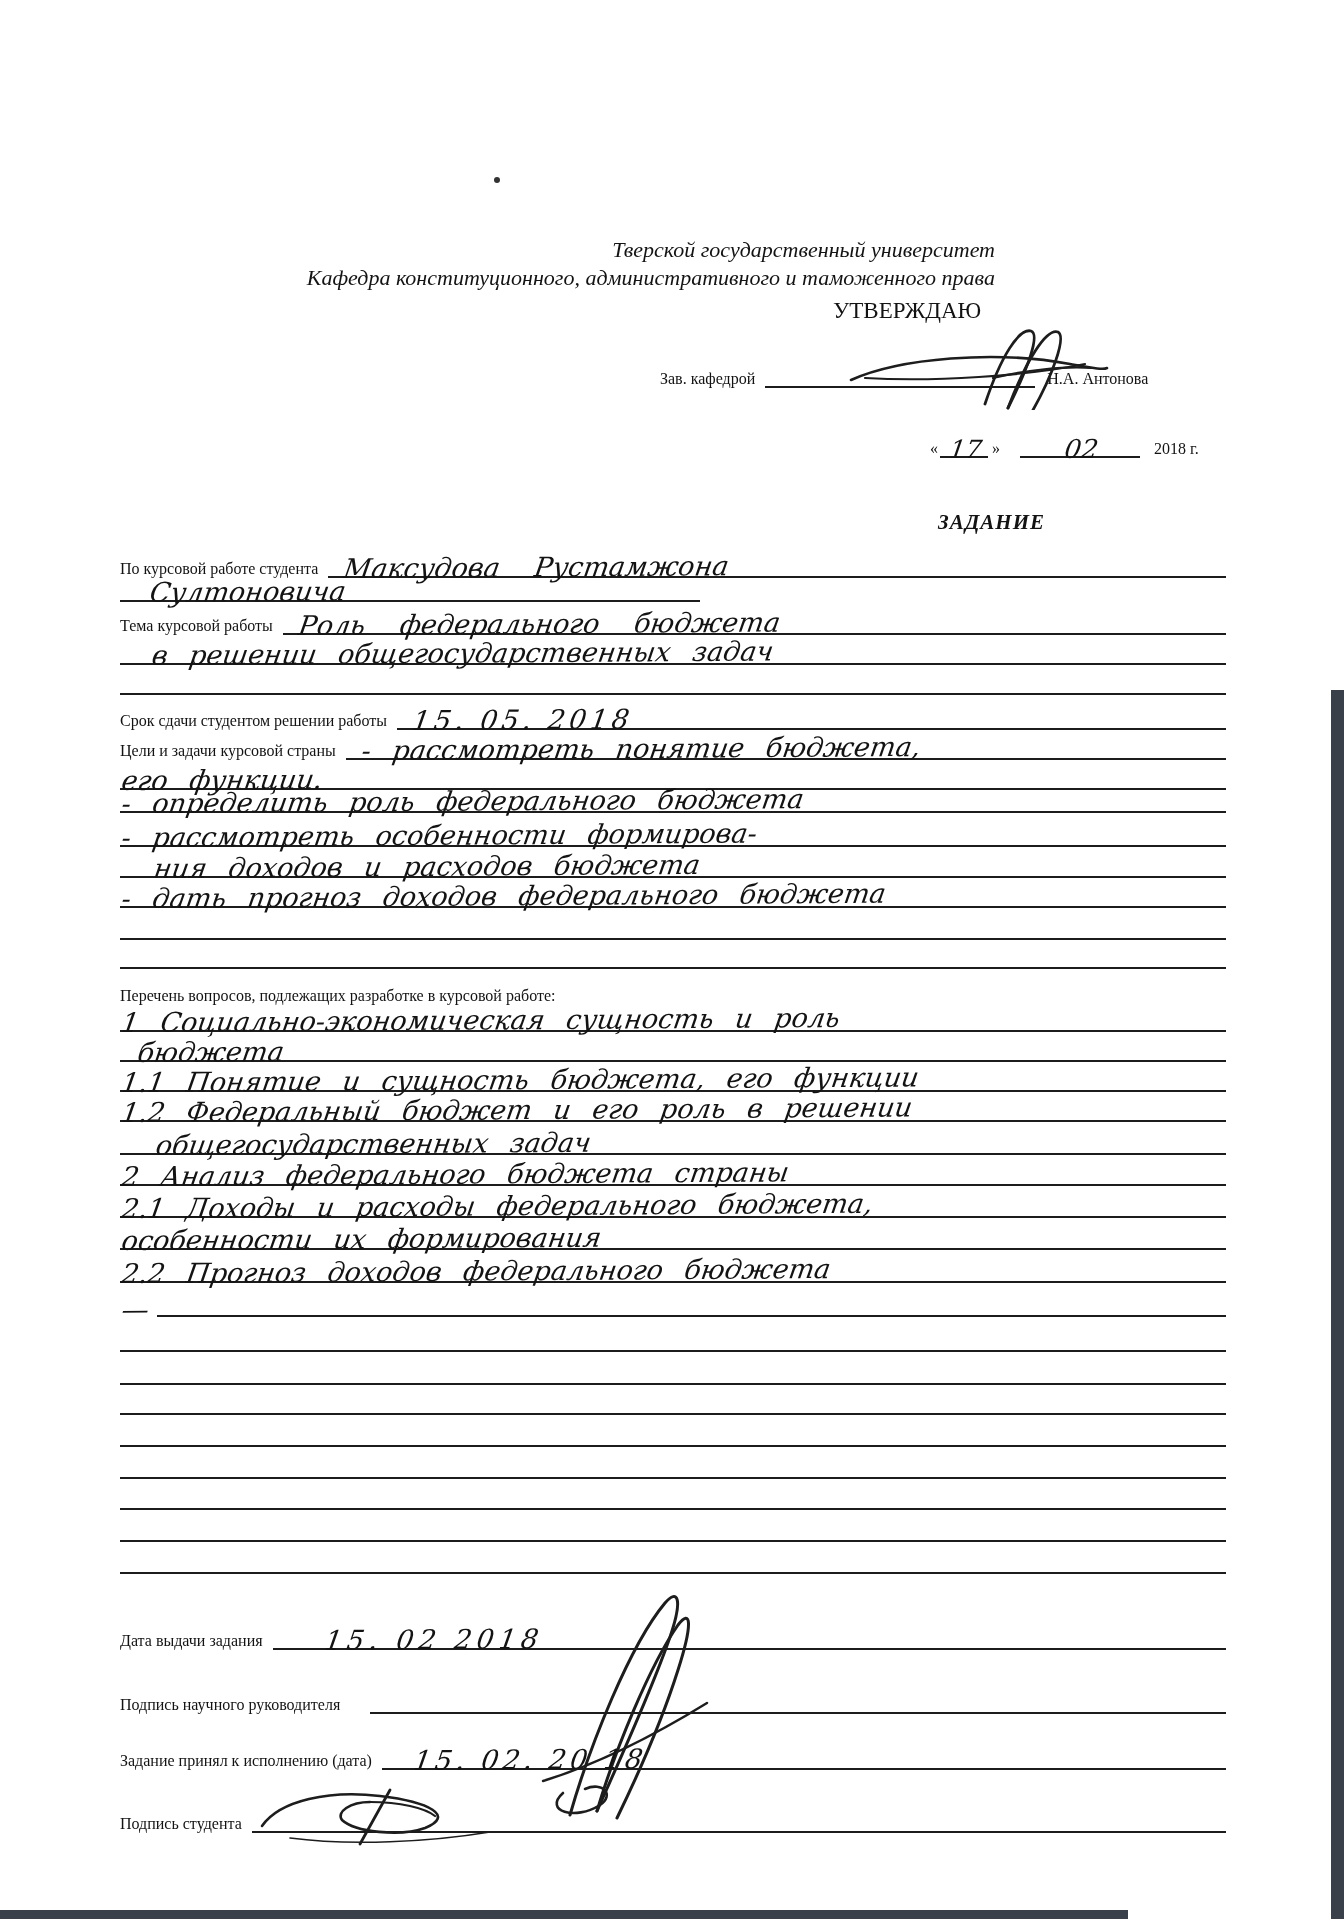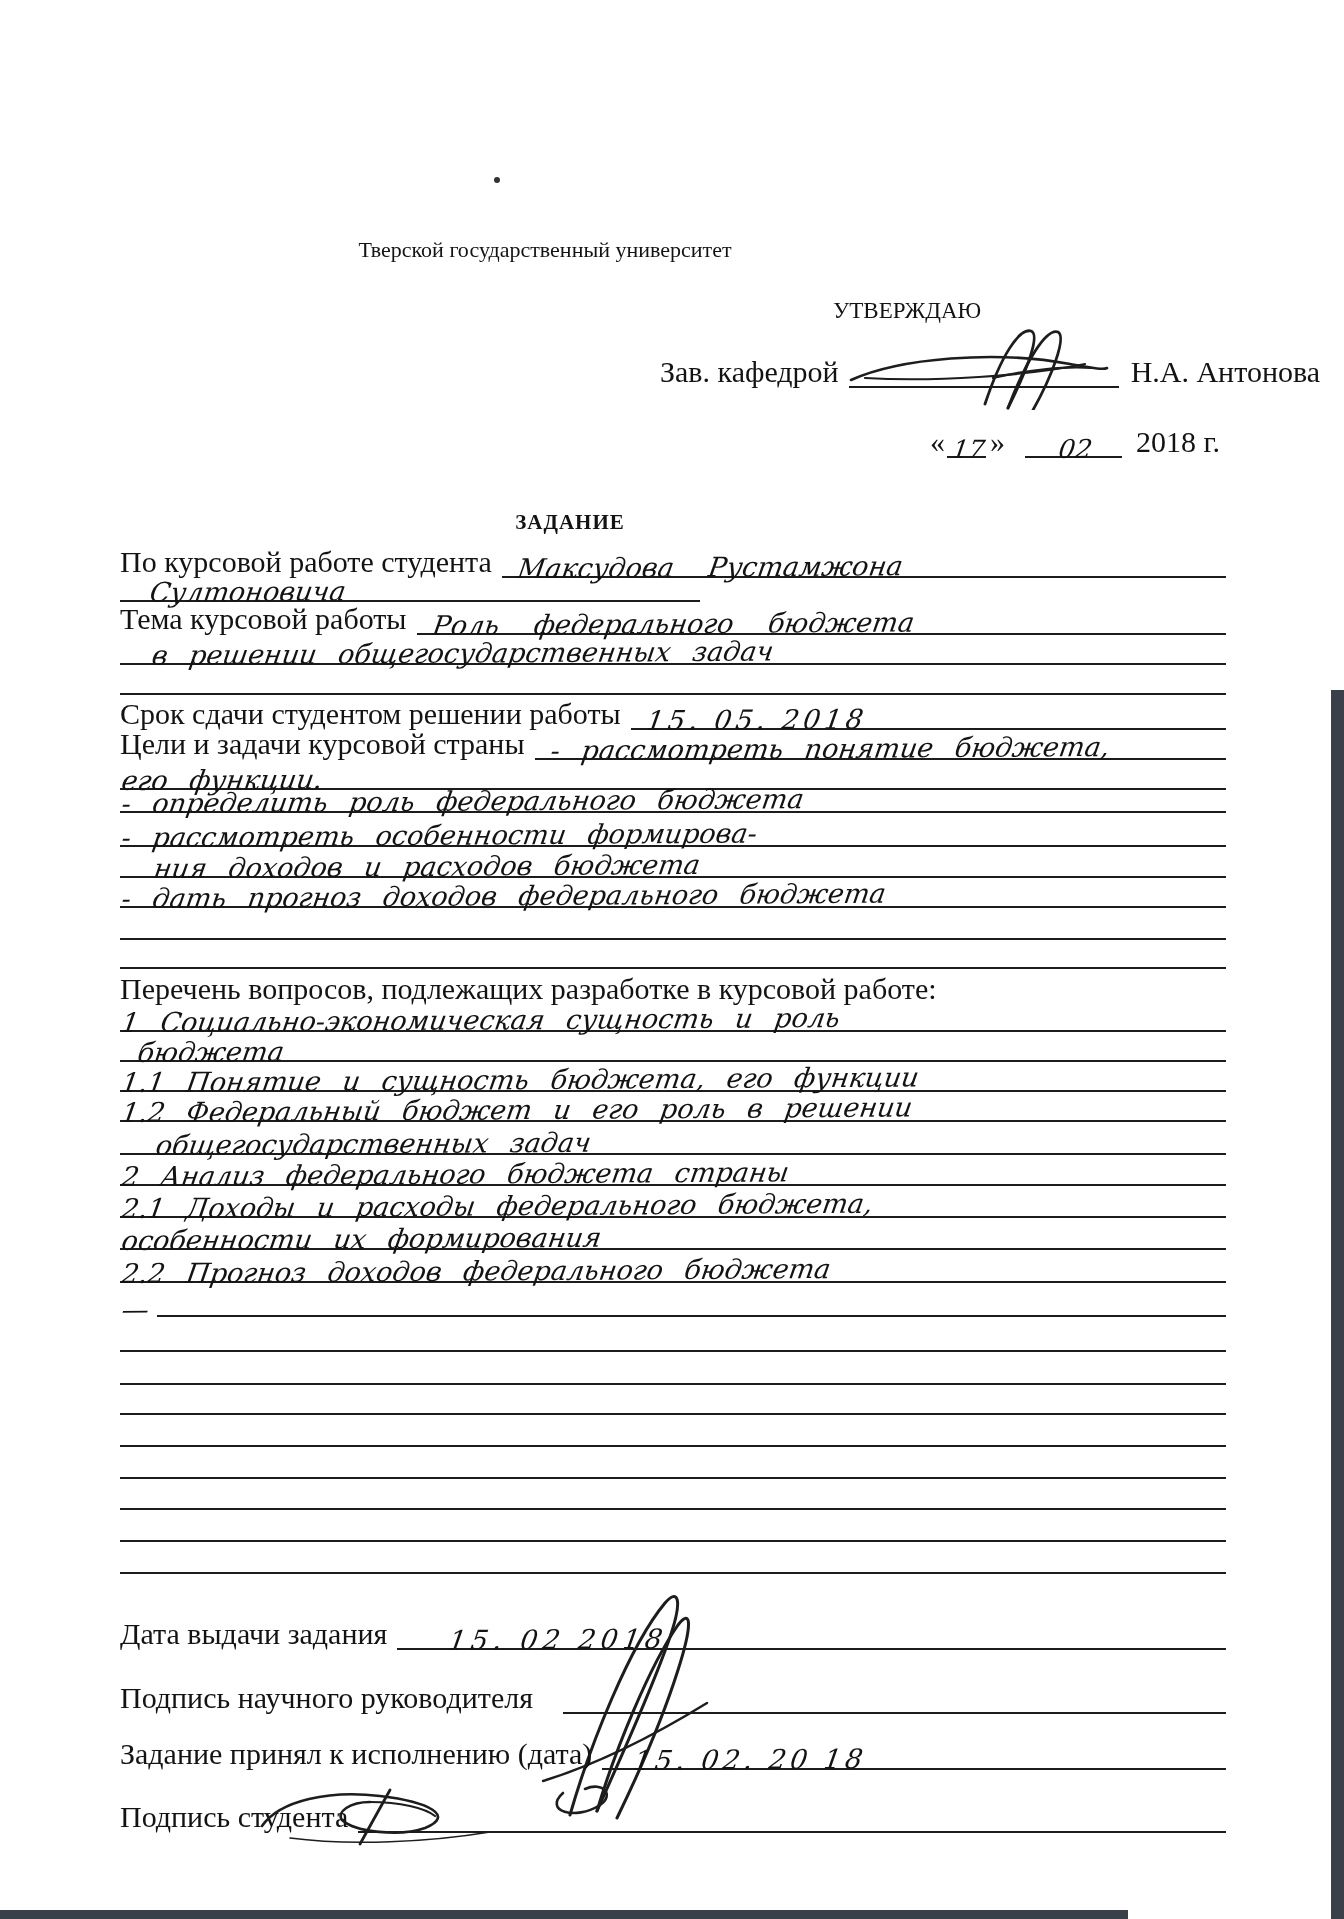--- a/index.html
+++ b/index.html
@@ -12,28 +12,28 @@
   .page{
     position:relative;
     width:1344px;height:1919px;
     background:var(--page-bg);
     font-family:"Liberation Serif", serif;
     color:var(--ink);
     overflow:hidden;
     margin:0 auto;
   }
   .abs{position:absolute;}
-  .center-block{position:absolute;left:95px;width:900px;text-align:center;}
+  .center-block{position:absolute;left:95px;width:900px;text-align:right;font-style:italic;}
   .ptxt{font-size:22px;line-height:28px;white-space:nowrap;}
   .title{font-size:21px;font-weight:600;letter-spacing:1px;}
   .row{
     position:absolute;left:120px;width:1106px;
     display:flex;align-items:flex-end;
   }
-  .lbl{font-size:30px;white-space:nowrap;padding-right:10px;line-height:1.1;}
+  .lbl{font-size:16px;white-space:nowrap;padding-right:10px;line-height:1.1;}
   .fill{
     flex:1;display:flex;align-items:flex-end;
     border-bottom:2px solid var(--line);
     min-width:0;
   }
   .fill.nogrow{flex:0 0 auto;}
   .rest{flex:1;}
   .hw{
     font-family:"DejaVu Serif", serif;
     font-style:italic;
@@ -61,20 +61,21 @@
 </style>
 </head>
 <body>
 
 <div class="page">
 
   <div class="dot" style="left:494px;top:177px;"></div>
 
   <div class="center-block" style="top:236px;">
     <div class="ptxt">Тверской государственный университет</div>
+    <div class="ptxt">Кафедра конституционного, административного и таможенного права</div>
   </div>
 
   <div class="abs ptxt" style="left:833px;top:297px;font-size:23px;">УТВЕРЖДАЮ</div>
 
   <div class="row" style="left:660px;top:350px;width:570px;height:38px;">
     <span class="lbl">Зав. кафедрой</span>
     <span class="fill nogrow" style="flex-basis:270px;"></span>
     <span class="lbl" style="padding-left:12px;margin-top:43px;">Н.А. Антонова</span>
   </div>
 

